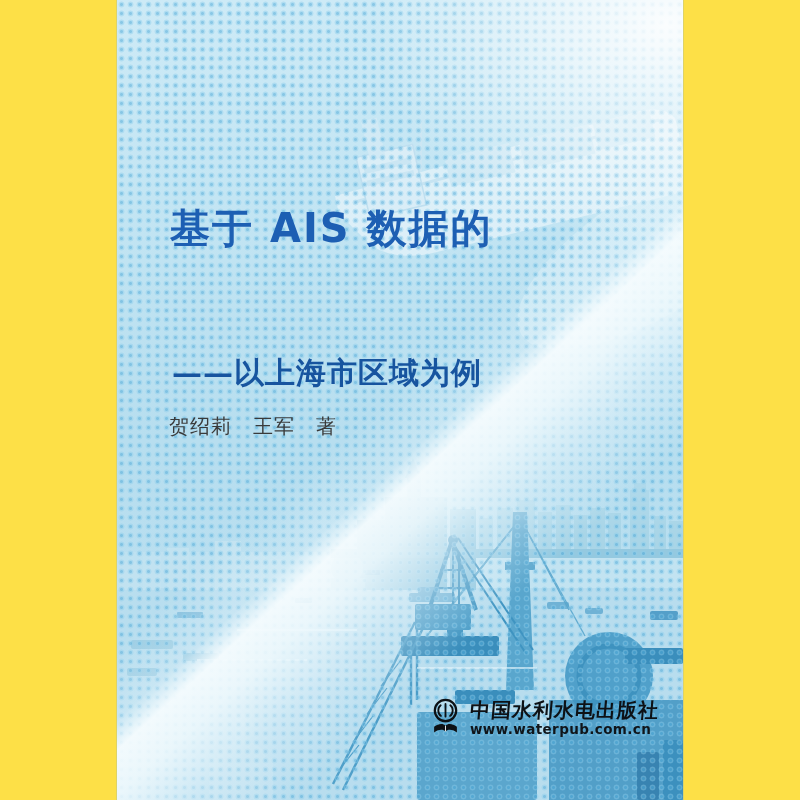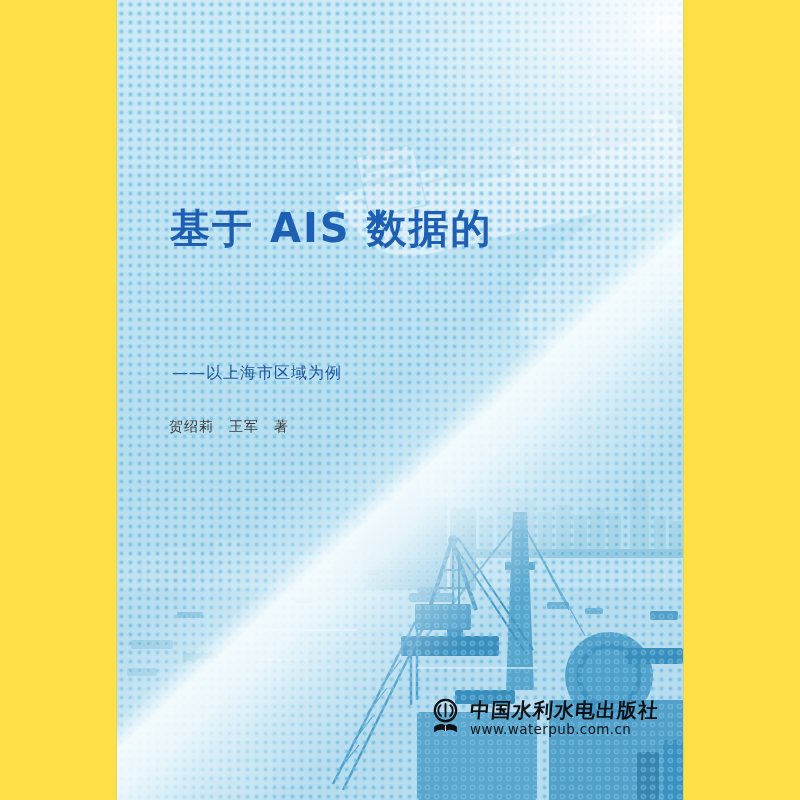--- a/index.html
+++ b/index.html
@@ -21,30 +21,30 @@
         rgba(236,248,253,0.30) 54.6%,
         rgba(246,252,254,0.95) 57%,
         rgba(241,250,253,0.88) 60.5%,
         rgba(233,246,252,0.45) 66%,
         rgba(233,246,252,0) 73%);}
   .corner-light{position:absolute;inset:0;
       background:radial-gradient(ellipse 430px 320px at 97% 3%,rgba(255,255,255,0.92),rgba(255,255,255,0) 68%);}
   .title-block{position:absolute;left:53px;top:203px;color:#1d5fb3;
       font-size:40px;line-height:50px;font-weight:600;letter-spacing:2px;white-space:nowrap;}
   .subtitle{position:absolute;left:55px;top:356px;color:#17549f;
-      font-family:"DejaVu Serif",serif;font-weight:normal;font-size:16px;line-height:34px;
+      font-family:"DejaVu Serif",serif;font-weight:bold;font-size:30px;line-height:34px;
       letter-spacing:1px;white-space:nowrap;}
   .authors{position:absolute;left:52px;top:414px;color:#3a3a3a;
-      font-size:14px;line-height:24px;font-weight:500;letter-spacing:1px;white-space:nowrap;}
+      font-size:20px;line-height:24px;font-weight:500;letter-spacing:1px;white-space:nowrap;}
   .publisher{position:absolute;left:311px;top:697px;display:flex;align-items:center;gap:7px;}
   .publisher .logo{width:35px;height:42px;flex:0 0 auto;}
   .pub-text{display:flex;flex-direction:column;}
   .pub-name{color:#0d1115;font-family:"DejaVu Serif",serif;font-weight:bold;font-size:20px;
       line-height:22px;letter-spacing:1px;transform:skewX(-5deg);white-space:nowrap;}
-  .pub-url{color:#10151a;font-weight:normal;font-size:13.5px;line-height:16px;letter-spacing:.4px;
+  .pub-url{color:#10151a;font-weight:bold;font-size:13.5px;line-height:16px;letter-spacing:.4px;
       white-space:nowrap;}
 </style>
 </head>
 <body>
 
 <div class="page">
   <div class="cover">
 
     <div class="bg"></div>
 

